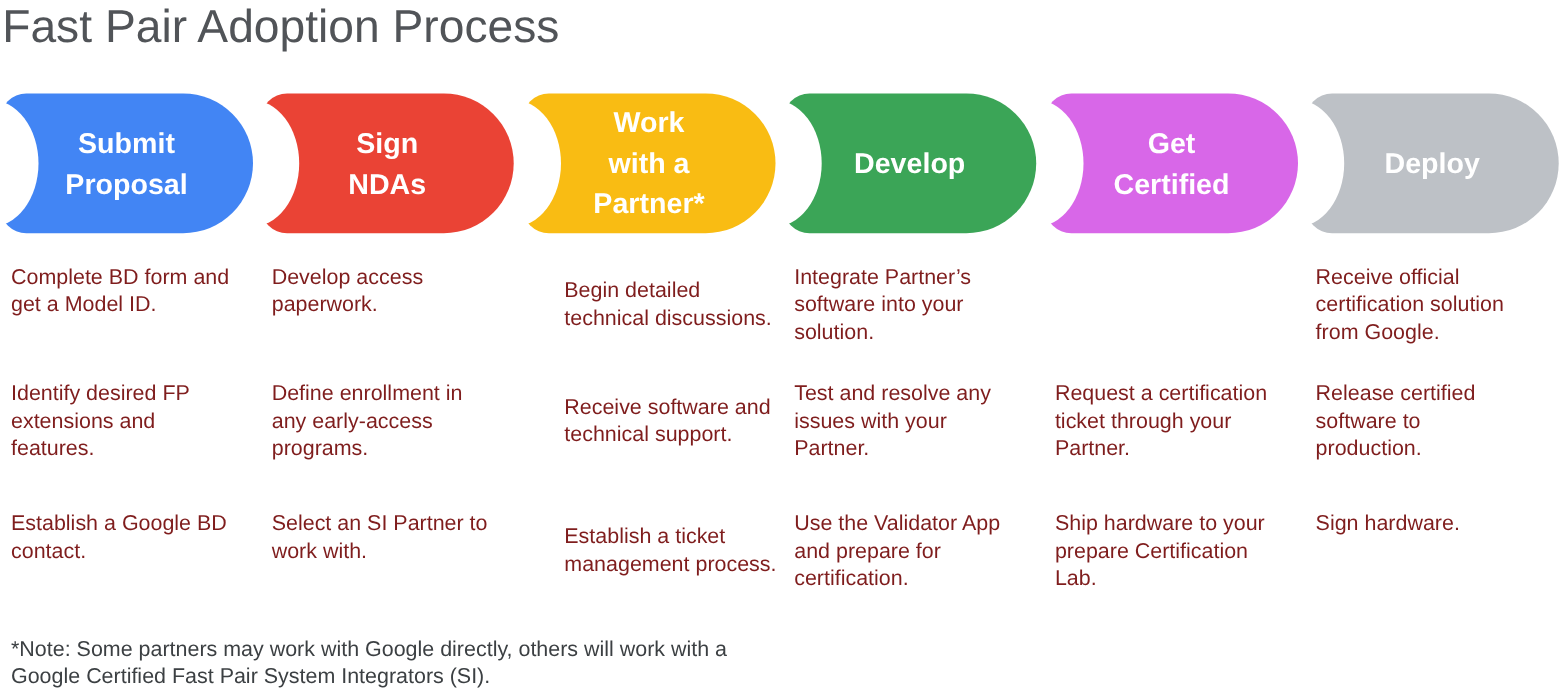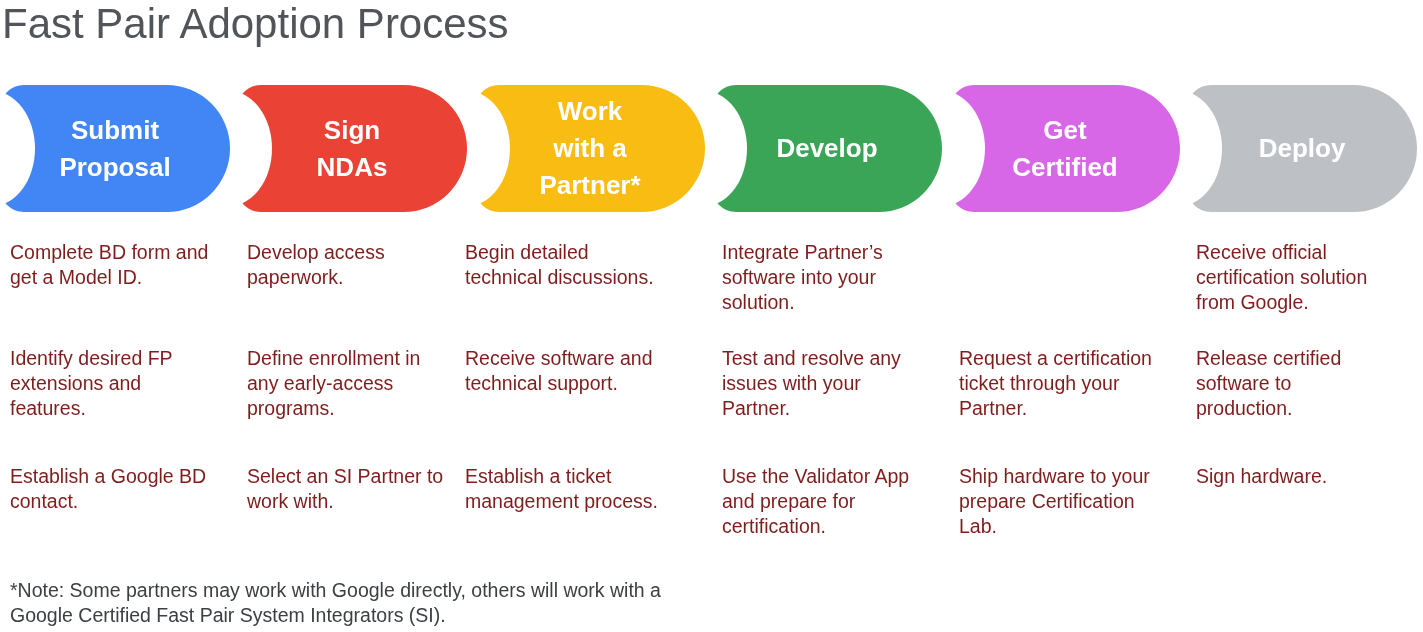--- a/index.html
+++ b/index.html
@@ -32,21 +32,21 @@
   .note-cell {
     position: absolute; width: 218px;
     font-size: 19.5px; line-height: 25px; color: #7f1d1d;
     white-space: pre-line;
   }
   .row-0 { top: 240px; }
   .row-1 { top: 346px; }
   .row-2 { top: 464px; }
   .col-0 { left: 10px; }
   .col-1 { left: 247px; }
-  .col-2 { left: 465px; }
+  .col-2 { left: 513px; margin-top: 12px; }
   .col-3 { left: 722px; }
   .col-4 { left: 959px; }
   .col-5 { left: 1196px; }
 
   .footnote {
     position: absolute; left: 10px; top: 578px; width: 740px;
     font-size: 19.5px; line-height: 25px; color: #3c4043;
     white-space: pre-line;
   }
 </style>

